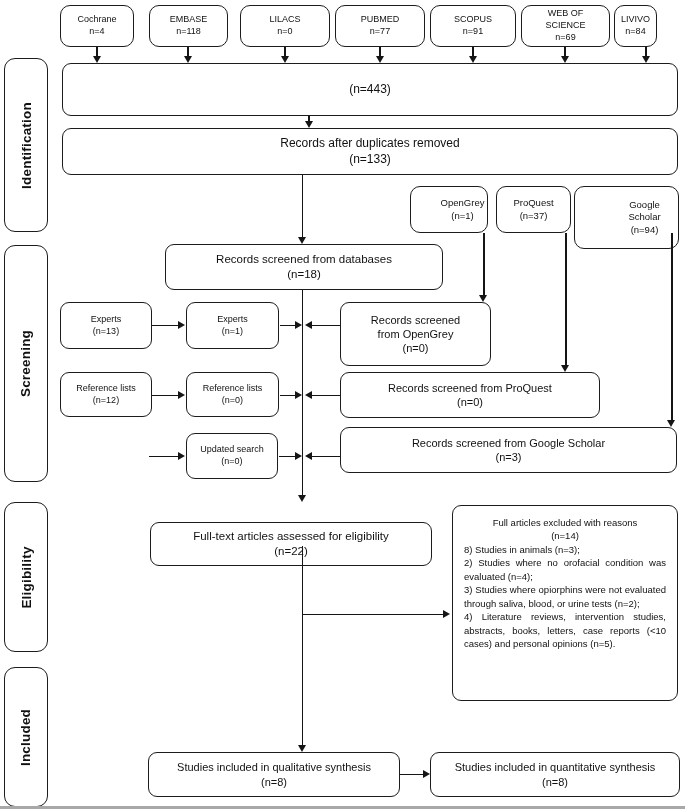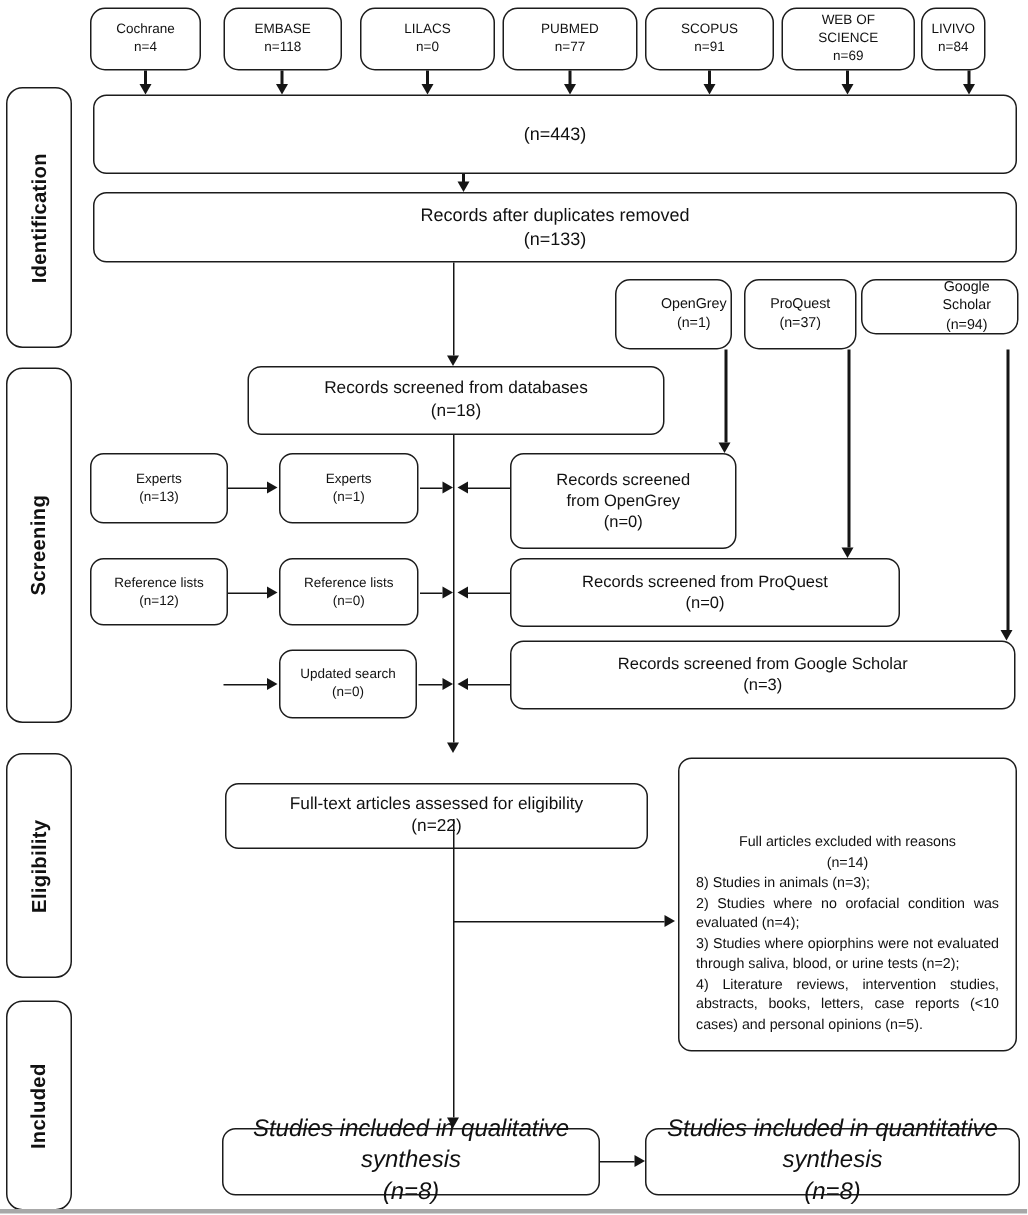--- a/index.html
+++ b/index.html
@@ -6,21 +6,21 @@
   #canvas{position:relative;width:685px;height:810px;background:#fff;overflow:hidden;
           font-family:"Liberation Sans","DejaVu Sans",sans-serif;color:#111;}
   .bx{position:absolute;box-sizing:border-box;border:1.5px solid #1c1c1c;border-radius:9px;
       background:#fff;display:flex;flex-direction:column;justify-content:center;align-items:center;
       text-align:center;line-height:1.3;padding:2px 4px;}
   .src{font-size:9px;border-radius:10px;}
   .big{font-size:12px;}
   .mid{font-size:11.5px;}
   .sm{font-size:9px;text-align:center;}
   .scr{font-size:11px;}
-  .bot{font-size:16px;font-style:italic;}
+  .bot{font-size:11px;}
   .side{position:absolute;box-sizing:border-box;border:1.5px solid #1c1c1c;border-radius:11px;
         background:#fff;display:flex;justify-content:center;align-items:center;}
   .side-label{transform:rotate(-90deg);white-space:nowrap;font-weight:bold;font-size:13.5px;letter-spacing:.2px;}
   .vl{position:absolute;width:1.5px;background:#151515;}
   .hl{position:absolute;height:1.5px;background:#151515;}
   .ah{position:absolute;width:0;height:0;}
   .ah-d{border-left:4.5px solid transparent;border-right:4.5px solid transparent;border-top:7px solid #151515;}
   .ah-r{border-top:4.5px solid transparent;border-bottom:4.5px solid transparent;border-left:7px solid #151515;}
   .ah-l{border-top:4.5px solid transparent;border-bottom:4.5px solid transparent;border-right:7px solid #151515;}
   .exc{font-size:9.5px;line-height:1.42;align-items:stretch;text-align:left;
@@ -102,21 +102,21 @@
   </div>
 
   <div class="bx src" style="left:410px;top:186px;width:78px;height:47px;font-size:9.5px;padding-left:31px;">
     <span>OpenGrey</span>
     <span>(n=1)</span>
   </div>
   <div class="bx src" style="left:496px;top:186px;width:75px;height:47px;font-size:9.5px;">
     <span>ProQuest</span>
     <span>(n=37)</span>
   </div>
-  <div class="bx src" style="left:574px;top:186px;width:105px;height:37px;font-size:9.5px;padding-left:40px;">
+  <div class="bx src" style="left:574px;top:186px;width:105px;height:63px;font-size:9.5px;padding-left:40px;">
     <span>Google Scholar</span>
     <span>(n=94)</span>
   </div>
 
   <div class="vl" style="left:483px;top:233px;height:62px;"></div>
   <div class="ah ah-d" style="left:479.25px;top:295px;"></div>
   <div class="vl" style="left:565px;top:233px;height:132px;"></div>
   <div class="ah ah-d" style="left:561.25px;top:365px;"></div>
   <div class="vl" style="left:671px;top:233px;height:187px;"></div>
   <div class="ah ah-d" style="left:667.25px;top:420px;"></div>
@@ -188,21 +188,21 @@
 
   <div class="bx mid" style="left:150px;top:502px;width:282px;height:44px;margin-top:20px;">
     <span>Full-text articles assessed for eligibility</span>
     <span>(n=22)</span>
   </div>
   <div class="vl" style="left:301.5px;top:546px;height:199px;"></div>
   <div class="ah ah-d" style="left:297.75px;top:745px;"></div>
   <div class="hl" style="left:302px;top:613.5px;width:141px;"></div>
   <div class="ah ah-r" style="left:443px;top:609.75px;"></div>
 
-  <div class="bx exc" style="left:452px;top:505px;width:226px;height:196px;justify-content:flex-end;">
+  <div class="bx exc" style="left:452px;top:505px;width:226px;height:196px;">
     <p class="ctr">Full articles excluded with reasons</p>
     <p class="ctr">(n=14)</p>
     <p>8) Studies in animals (n=3);</p>
     <p>2) Studies where no orofacial condition was evaluated (n=4);</p>
     <p>3) Studies where opiorphins were not evaluated through saliva, blood, or urine tests (n=2);</p>
     <p>4) Literature reviews, intervention studies, abstracts, books, letters, case reports (&lt;10 cases) and personal opinions (n=5).</p>
   </div>
 
   <div class="bx bot" style="left:148px;top:752px;width:252px;height:45px;">
     <span>Studies included in qualitative synthesis</span>

